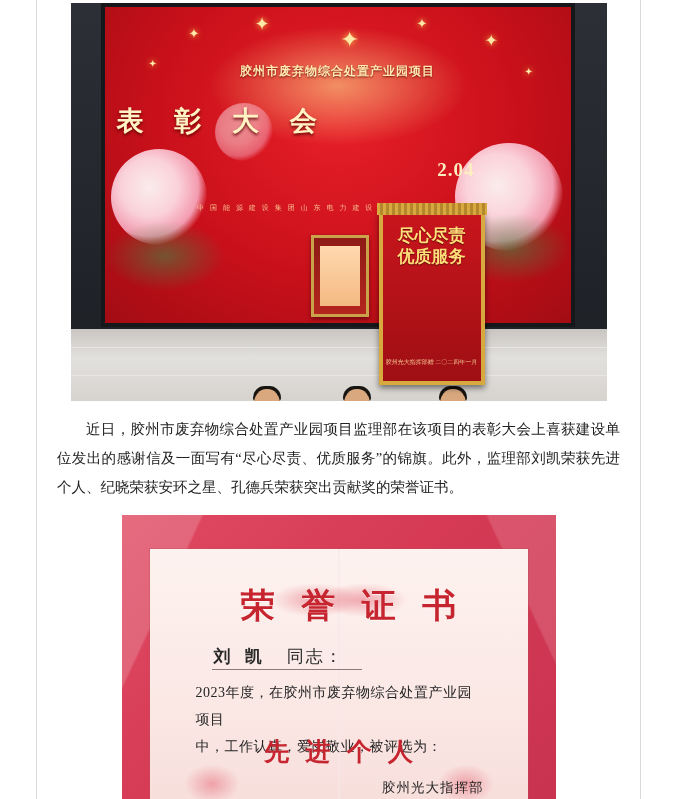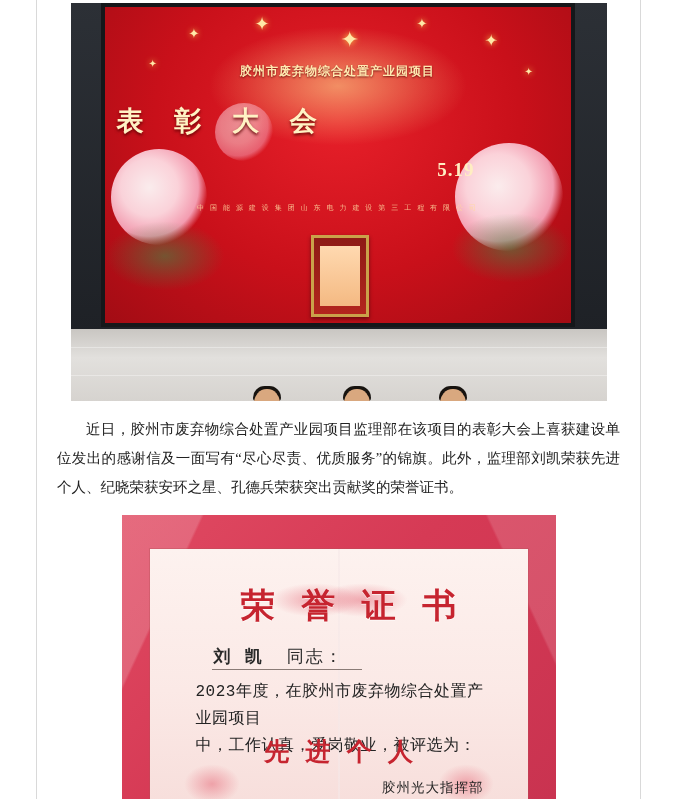--- a/index.html
+++ b/index.html
@@ -328,22 +328,22 @@
     top: 120px;
     width: 150px;
     height: 1px;
     background: #8a7b76;
   }
   .cert-body {
     position: absolute;
     left: 46px;
     right: 42px;
     top: 130px;
-    font-family: Liberation Mono, monospace;
-    font-size: 16px;
+    font-family: Liberation Serif, serif;
+    font-size: 14px;
     line-height: 27px;
     color: #242424;
     letter-spacing: .5px;
   }
   .cert-award {
     position: absolute;
     left: 0; right: 0;
     top: 186px;
     text-align: center;
     font-family: "Liberation Serif", serif;
@@ -403,21 +403,21 @@
         <span class="sparkle" style="left:420px; top:60px; font-size:10px;">✦</span>
 
         <div class="peony p3"></div>
         <div class="peony p1"></div>
         <div class="peony p2"></div>
         <div class="leafy l1"></div>
         <div class="leafy l2"></div>
 
         <div class="screen-title">胶州市废弃物综合处置产业园项目</div>
         <div class="screen-subtitle">表 彰 大 会</div>
-        <div class="screen-date">5.19</div>
+        <div class="screen-date">2.04</div>
         <div class="screen-smallline">中 国 能 源 建 设 集 团 山 东 电 力 建 设 第 三 工 程 有 限 公 司</div>
       </div>
 
       <div class="person p-left">
         <div class="hair"></div>
         <div class="head"></div>
 
       </div>
       <div class="person p-mid">
         <div class="hair"></div>
@@ -427,20 +427,29 @@
       <div class="person p-right">
         <div class="hair"></div>
         <div class="head"></div>
 
       </div>
 
       <div class="plaque">
         <div class="plaque-inner"></div>
       </div>
 
+      <div class="banner">
+        <div class="banner-tassels"></div>
+        <div class="banner-text">
+          <div>尽心尽责</div>
+          <div>优质服务</div>
+        </div>
+        <div class="banner-small">胶州光大指挥部赠
+二〇二四年一月</div>
+      </div>
     </div>
 
     <p class="paragraph">近日，胶州市废弃物综合处置产业园项目监理部在该项目的表彰大会上喜获建设单位发出的感谢信及一面写有“尽心尽责、优质服务”的锦旗。此外，监理部刘凯荣获先进个人、纪晓荣获安环之星、孔德兵荣获突出贡献奖的荣誉证书。</p>
 
     <div class="photo-certificate">
       <div class="cert-bg"></div>
       <div class="cert-fold"></div>
       <div class="cert-inner">
         <div class="cert-centerfold"></div>
         <div class="cert-corner c3"></div>

